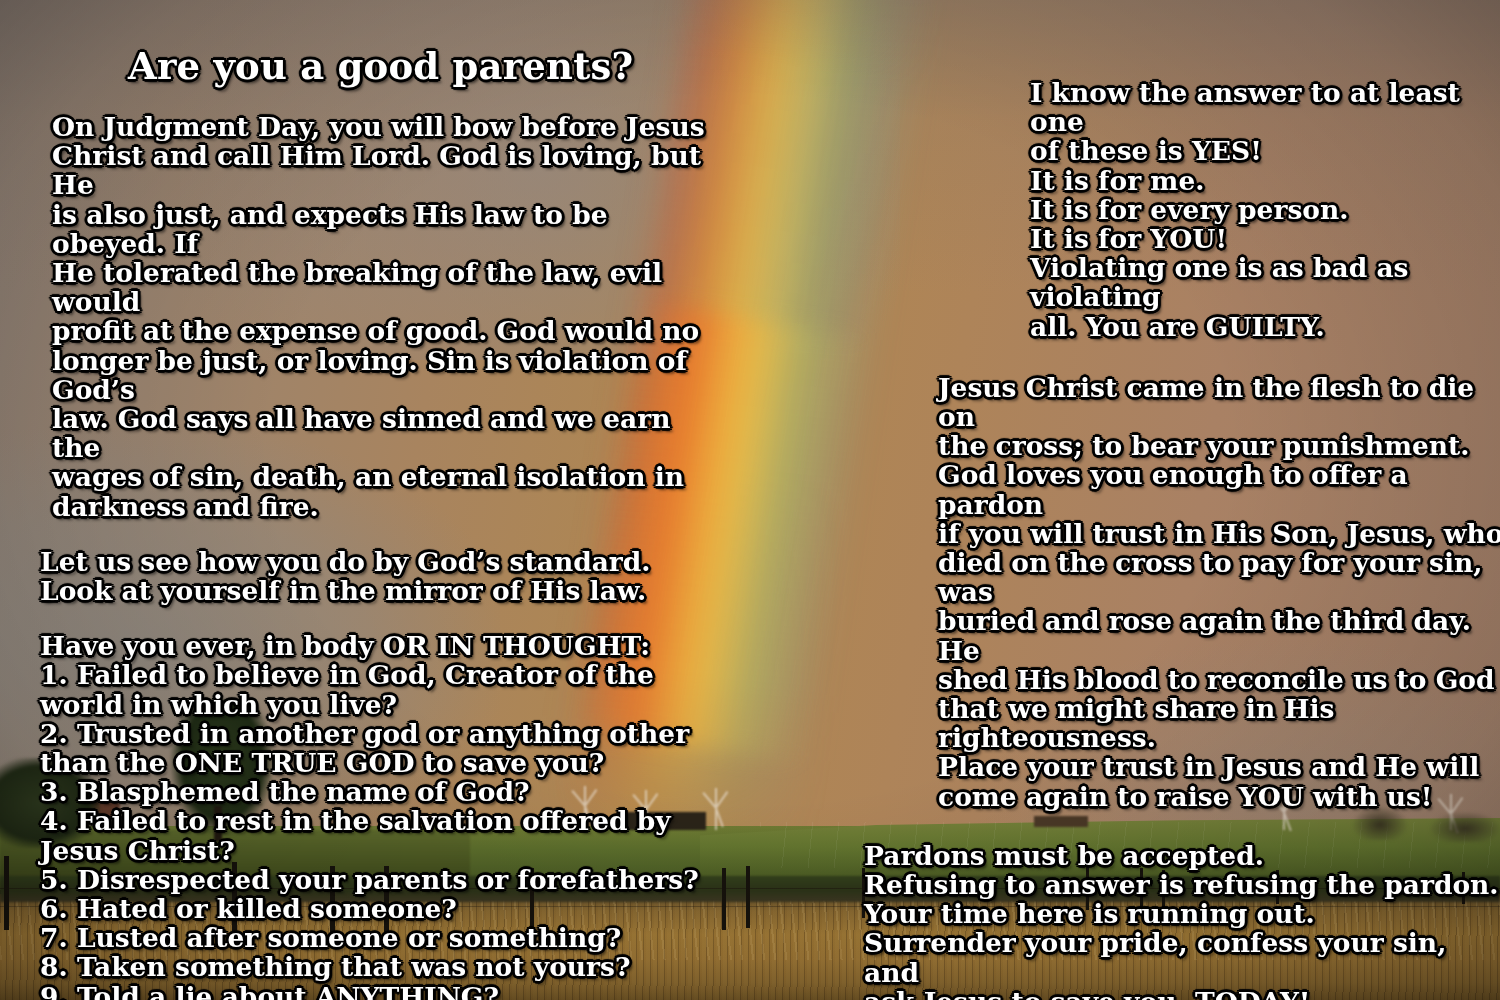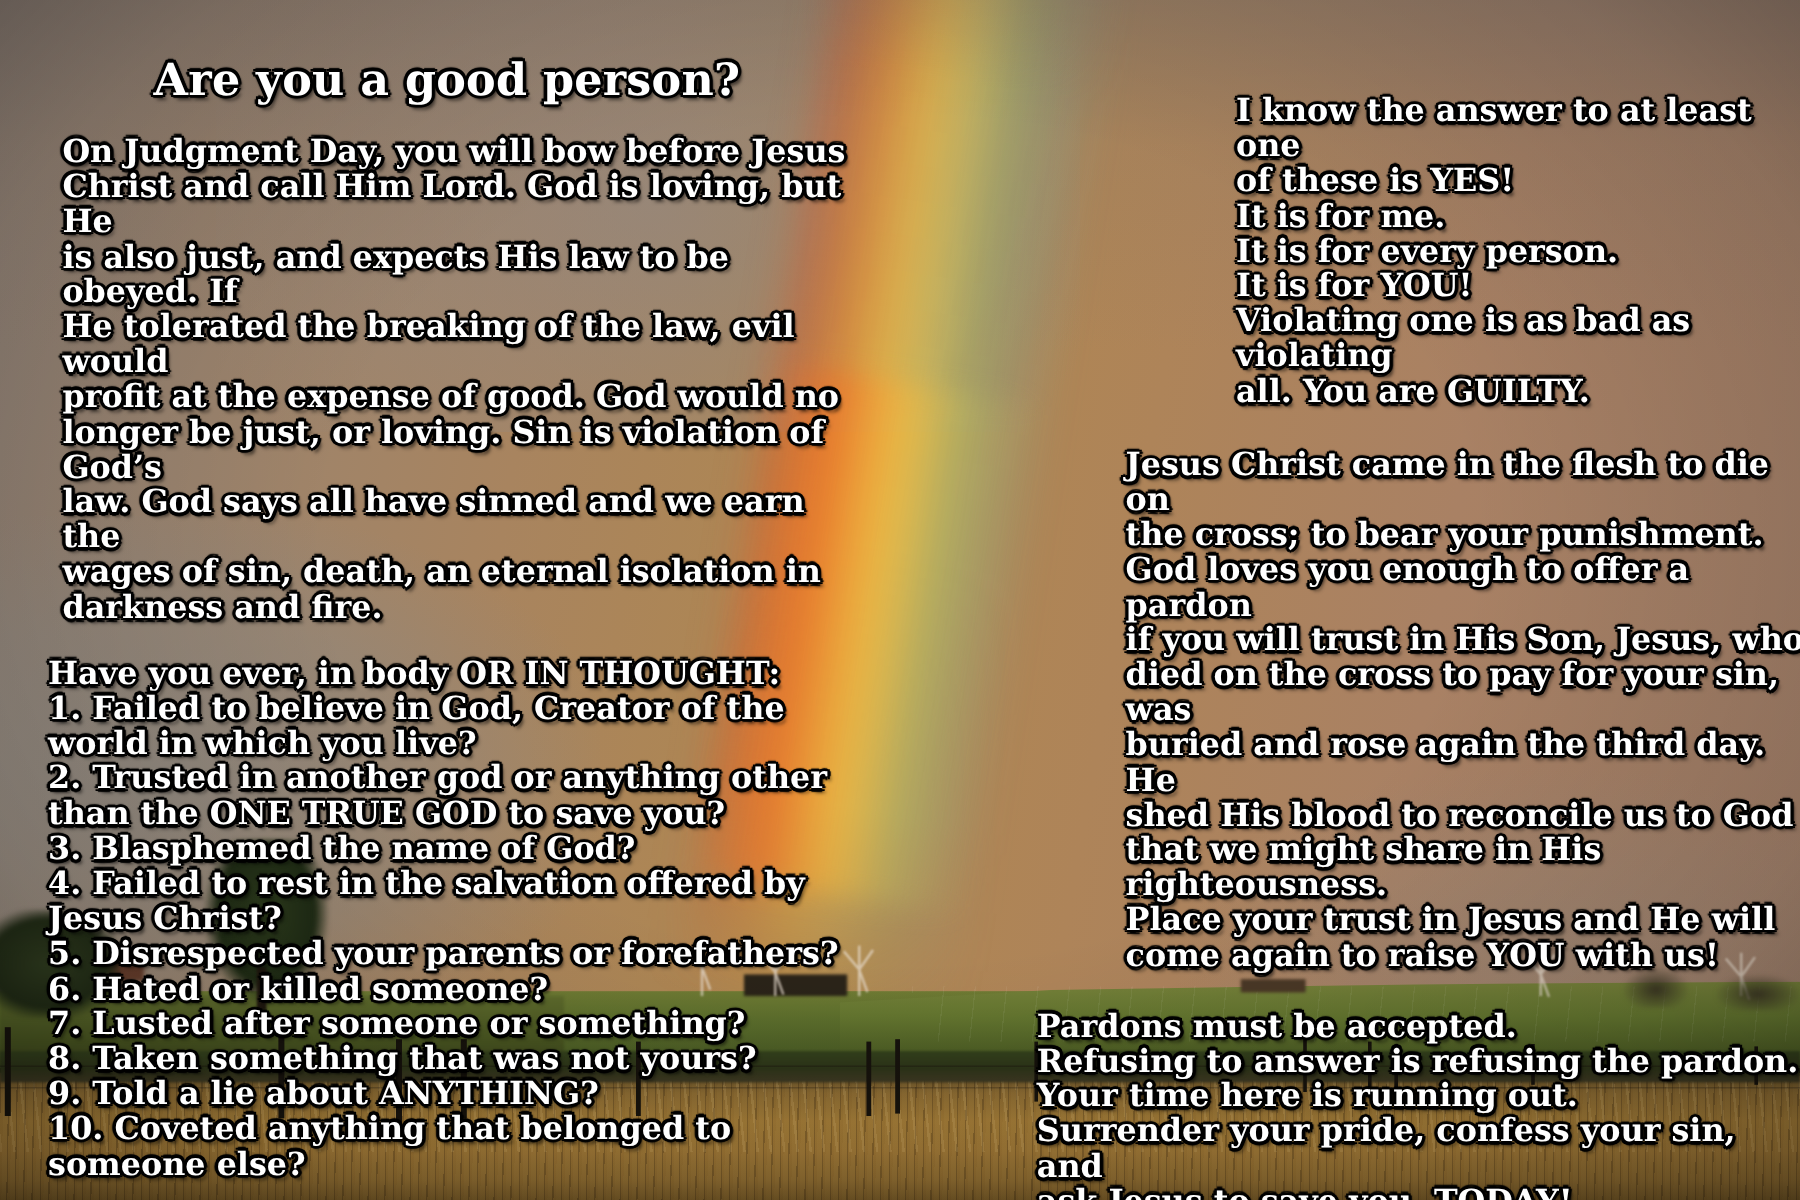--- a/index.html
+++ b/index.html
@@ -326,32 +326,34 @@
     <div class="post" style="left:862px;top:868px;height:50px;width:3px;"></div>
     <div class="post" style="left:1086px;top:866px;height:44px;width:3px;"></div>
     <div class="post" style="left:1140px;top:868px;height:42px;width:3px;"></div>
     <div class="post" style="left:1162px;top:870px;height:42px;width:3px;"></div>
     <div class="post" style="left:1276px;top:870px;height:34px;width:3px;"></div>
     <div class="post" style="left:1462px;top:872px;height:32px;width:3px;"></div>
 
     <div class="vignette"></div>
   </div>
 
-  <div class="col" id="page-title">Are you a good person?</div>
+  <div class="col" id="page-title">Are you a good parents?</div>
 
   <div class="col" id="col-left">
     <p class="para indent">On Judgment Day, you will bow before Jesus
 Christ and call Him Lord. God is loving, but He
 is also just, and expects His law to be obeyed.  If
 He tolerated the breaking of the law, evil would
 profit at the expense of good. God would no
 longer be just, or loving. Sin is violation of God’s
 law. God says all have sinned and we earn the
 wages of sin, death, an eternal isolation in
 darkness and fire.</p>
+    <p class="para">Let us see how you do by God’s standard.
+Look at yourself in the mirror of His law.</p>
     <p class="para tight">Have you ever, in body OR IN THOUGHT:
 1. Failed to believe in God, Creator of the
 world in which you live?
 2. Trusted in another god or anything other
 than the ONE TRUE GOD to save you?
 3. Blasphemed the name of God?
 4. Failed to rest in the salvation offered by
 Jesus Christ?
 5. Disrespected your parents or forefathers?
 6. Hated or killed someone?

